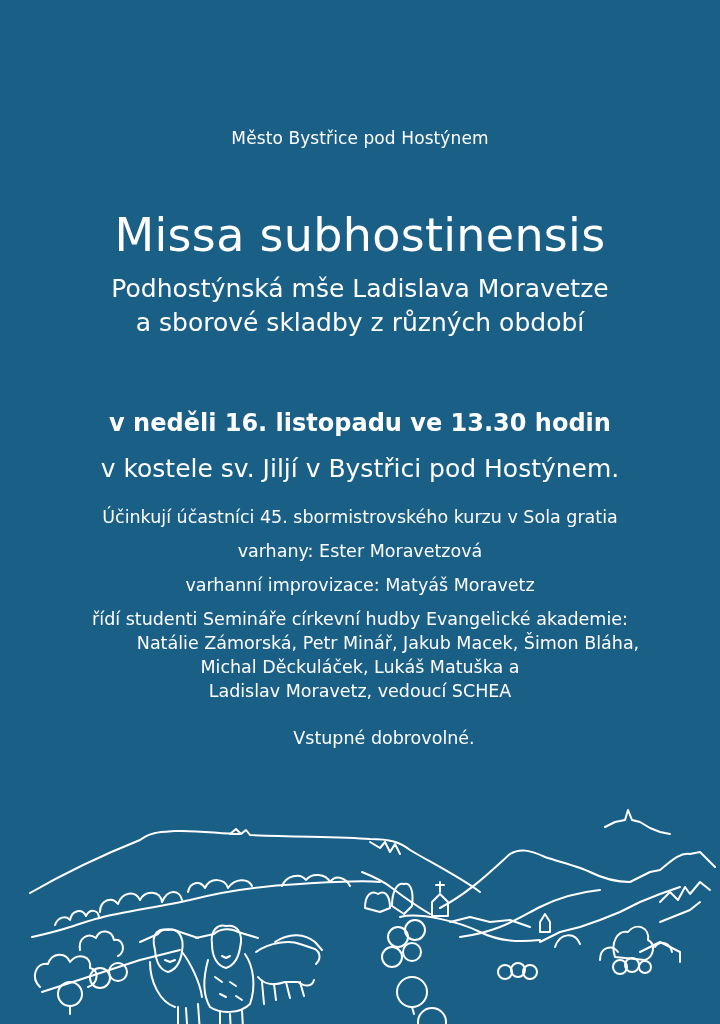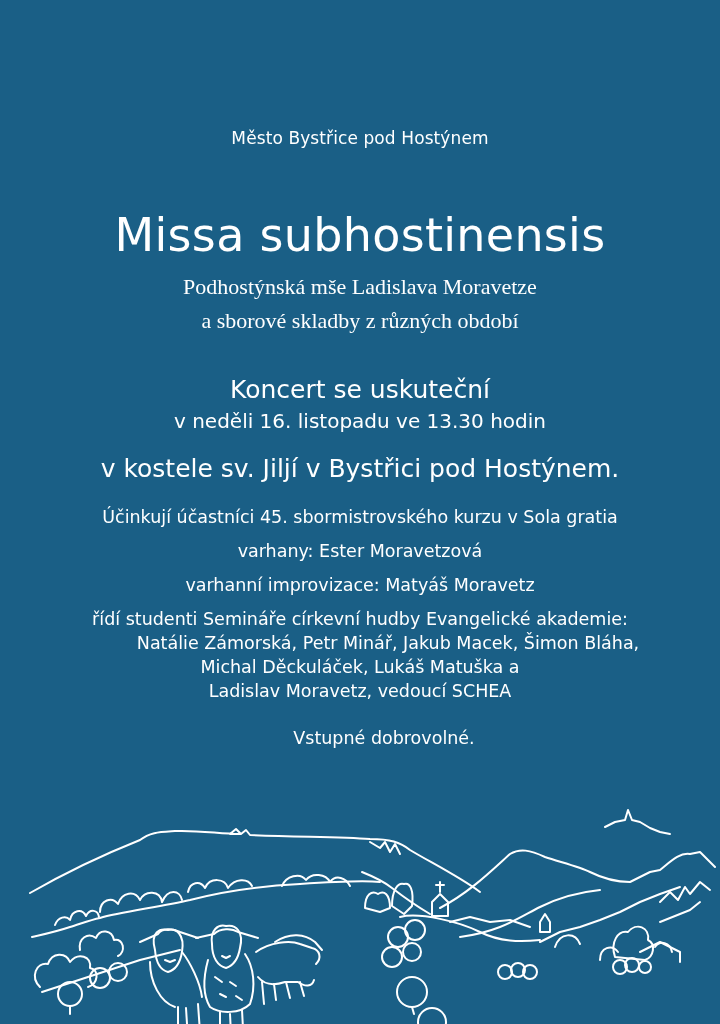--- a/index.html
+++ b/index.html
@@ -7,43 +7,42 @@
     width: 720px; height: 1024px; overflow: hidden;
     background: #1a5f86;
     color: #ffffff;
     font-family: "DejaVu Sans", sans-serif;
     position: relative;
   }
   .poster { position: absolute; left: 0; top: 0; width: 720px; height: 1024px; margin-top: 42px; }
   .line { position: absolute; left: 0; width: 720px; text-align: center; white-space: nowrap; }
   .intro { font-size: 17px; letter-spacing: 0.1px; }
   .title { font-size: 46px; letter-spacing: 0.3px; }
-  .subtitle { font-size: 22px; font-family: Liberation Serif, serif; }
+  .subtitle { font-size: 25px; }
   .concert { font-size: 25px; }
-  .concert.bold { font-weight: normal; font-size: 20px; }
+  .concert.bold { font-weight: bold; font-size: 24px; }
   .perf { font-size: 17.5px; }
   .footer-line { border-top: 2px solid #3a82ad; position: absolute; left: 0; top: 1021px; width: 720px; }
   svg.illus { position: absolute; left: 0; top: 740px; }
   svg.illus path, svg.illus circle, svg.illus ellipse, svg.illus line, svg.illus polyline {
     fill: none; stroke: #ffffff; stroke-width: 2; stroke-linecap: round; stroke-linejoin: round;
   }
 </style>
 </head>
 <body>
 
 <div class="poster">
 
   <div class="line intro" style="top:86px;">Město Bystřice pod Hostýnem</div>
 
   <div class="line title" style="top:166px;">Missa subhostinensis</div>
 
   <div class="line subtitle" style="top:232px;">Podhostýnská mše Ladislava Moravetze</div>
   <div class="line subtitle" style="top:266px;">a sborové skladby z různých období</div>
 
-  <div class="line concert" style="top:333px;">Koncert se uskuteční</div>
   <div class="line concert bold" style="top:367px;">v neděli 16. listopadu ve 13.30 hodin</div>
   <div class="line concert" style="top:412px;">v kostele sv. Jiljí v Bystřici pod Hostýnem.</div>
 
   <div class="line perf" style="top:465px;">Účinkují účastníci 45. sbormistrovského kurzu v Sola gratia</div>
   <div class="line perf" style="top:499px;">varhany: Ester Moravetzová</div>
   <div class="line perf" style="top:533px;">varhanní improvizace: Matyáš Moravetz</div>
 
   <div class="line perf" style="top:567px;">řídí studenti Semináře církevní hudby Evangelické akademie:</div>
   <div class="line perf" style="top:591px;padding-left:28px;">Natálie Zámorská, Petr Minář, Jakub Macek, Šimon Bláha,</div>
   <div class="line perf" style="top:615px;">Michal Děckuláček, Lukáš Matuška a</div>

